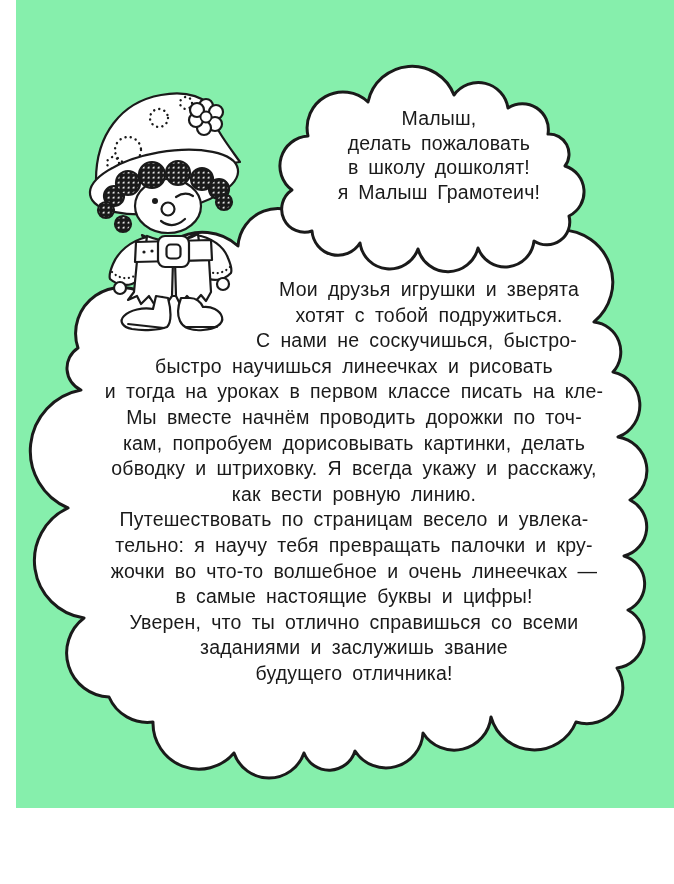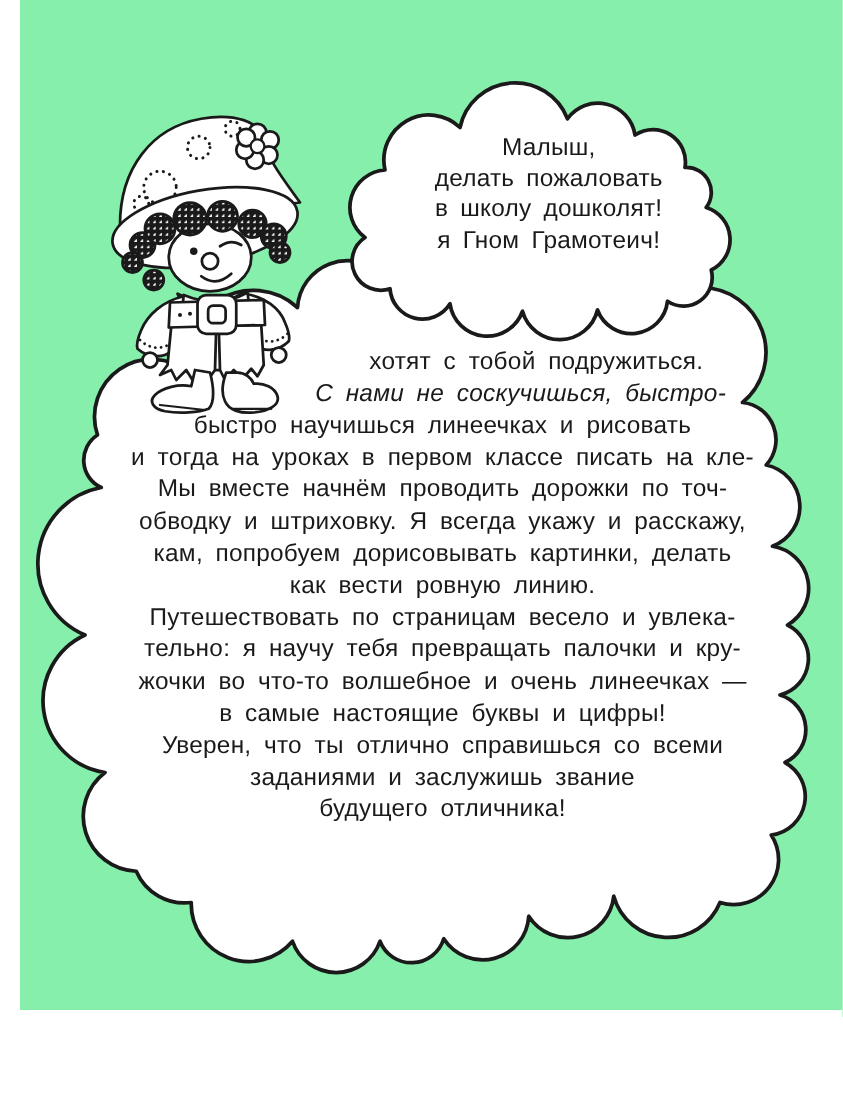--- a/index.html
+++ b/index.html
@@ -17,21 +17,21 @@
     font-size:19.5px; line-height:24.5px; text-align:center;
     word-spacing:4px; letter-spacing:0.2px;
   }
   .main-text {
     position:absolute; left:55px; top:277px; width:566px;
     font-size:19.5px; line-height:25.6px; text-align:center;
     word-spacing:4.5px; letter-spacing:0.2px;
   }
   .line { white-space:nowrap; }
   .shift-a { padding-left:150px; }  
-  .shift-b { padding-left:125px;font-style:italic; }
+  .shift-b { padding-left:125px; }
   .page-number {
     position:absolute; left:608px; top:816px;
     font-size:15px; color:#222222;
   }
 </style>
 </head>
 <body>
 
 <div class="page">
 
@@ -155,31 +155,32 @@
       <path fill="#ffffff" d="M 165,298 C 162,306 161,315 164,321 C 167,328 176,331 187,330 C 199,329 208,324 206,317 C 204,310 195,306 187,307 C 185,302 180,298 174,298 Z"></path>
       <path stroke-width="1.8" d="M 112,324 L 148,328"></path>
       <path stroke-width="1.8" d="M 170,327 L 201,327"></path>
     </g>
   </svg>
 
   <div class="bubble-text">
     <div class="line">Малыш,</div>
     <div class="line">делать пожаловать</div>
     <div class="line">в школу дошколят!</div>
-    <div class="line">я Гном Грамотеич!</div>
+    <div class="line">я Малыш Грамотеич!</div>
   </div>
 
   <div class="main-text">
+    <div class="line shift-a">Мои друзья игрушки и зверята</div>
     <div class="line shift-a">хотят с тобой подружиться.</div>
     <div class="line shift-b">С нами не соскучишься, быстро-</div>
     <div class="line">быстро научишься линеечках и рисовать</div>
     <div class="line">и тогда на уроках в первом классе писать на кле-</div>
     <div class="line">Мы вместе начнём проводить дорожки по точ-</div>
+    <div class="line">кам, попробуем дорисовывать картинки, делать</div>
     <div class="line">обводку и штриховку. Я всегда укажу и расскажу,</div>
-    <div class="line">кам, попробуем дорисовывать картинки, делать</div>
     <div class="line">как вести ровную линию.</div>
     <div class="line">Путешествовать по страницам весело и увлека-</div>
     <div class="line">тельно: я научу тебя превращать палочки и кру-</div>
     <div class="line">жочки во что-то волшебное и очень линеечках —</div>
     <div class="line">в самые настоящие буквы и цифры!</div>
     <div class="line">Уверен, что ты отлично справишься со всеми</div>
     <div class="line">заданиями и заслужишь звание</div>
     <div class="line">будущего отличника!</div>
   </div>
 

